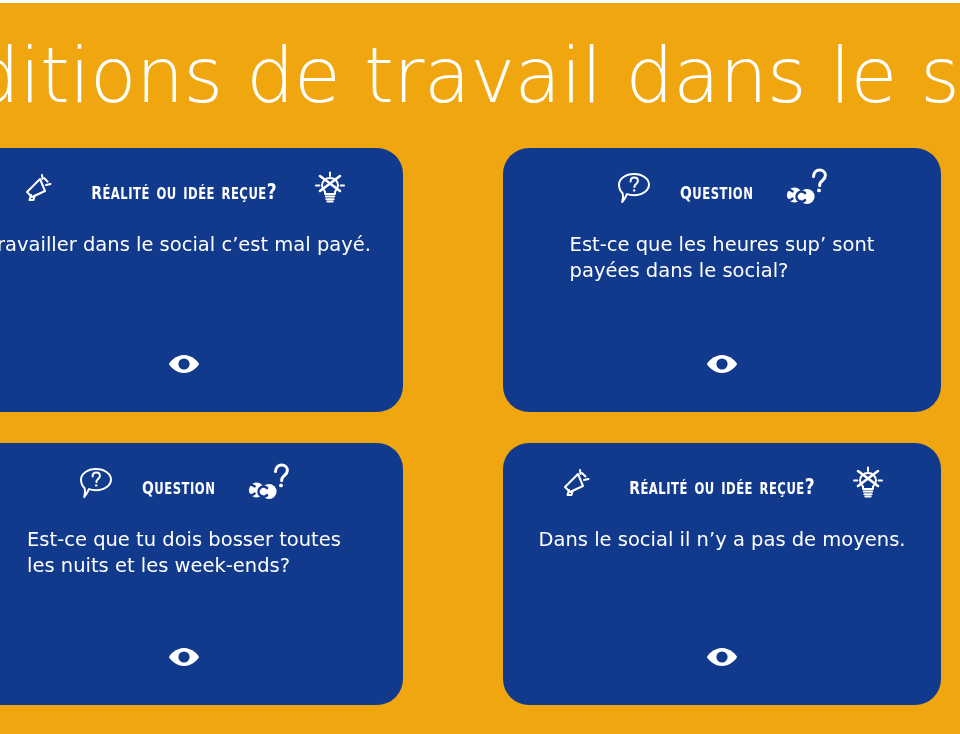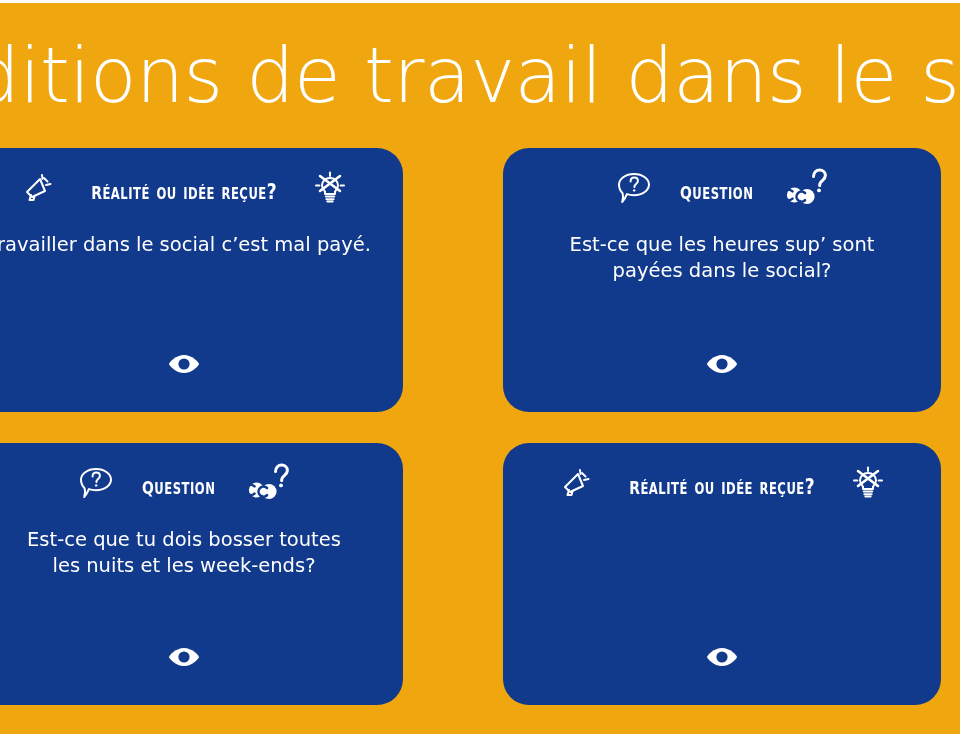--- a/index.html
+++ b/index.html
@@ -88,21 +88,21 @@
     display:flex;
     align-items:flex-start;
     justify-content:center;
   }
   .card-body .body-text {
     font-family:"DejaVu Sans", sans-serif;
     font-weight:400;
     font-size:19.5px;
     line-height:1.35;
     color:#ffffff;
-    text-align:center;
+    text-align:left;
     white-space:pre-line;
   }
   .card.c0 .card-body,
   .card.c3 .card-body { padding:0 28px; }
   .card.c0 .card-body .body-text,
   .card.c3 .card-body .body-text { text-align:center; }
 
   .card-footer {
     position:absolute;
     left:0; right:0;
@@ -256,20 +256,23 @@
             <path d="M12.4 28.2 L19.6 28.2"></path>
             <path d="M13.4 30.6 L18.6 30.6"></path>
             <path d="M16 1.5 L16 5"></path>
             <path d="M2 14.5 L5.4 14.5"></path>
             <path d="M26.6 14.5 L30 14.5"></path>
             <path d="M6 5 L26 20" stroke-width="2.6"></path>
             <path d="M26 5 L6 20" stroke-width="2.6"></path>
           </svg>
         </span>
       </div>
+      <div class="card-body">
+        <span class="body-text">Dans le social il n’y a pas de moyens.</span>
+      </div>
       <div class="card-footer">
         <span class="eye-btn">
           <svg width="32" height="20" viewBox="0 0 32 20">
             <path d="M16 1 C24 1 30.5 8 31 10 C30.5 12 24 19 16 19 C8 19 1.5 12 1 10 C1.5 8 8 1 16 1 Z" fill="#ffffff"></path>
             <ellipse cx="16" cy="10" rx="5.6" ry="5.6" fill="#123A8C"></ellipse>
           </svg>
         </span>
       </div>
     </div>
 

